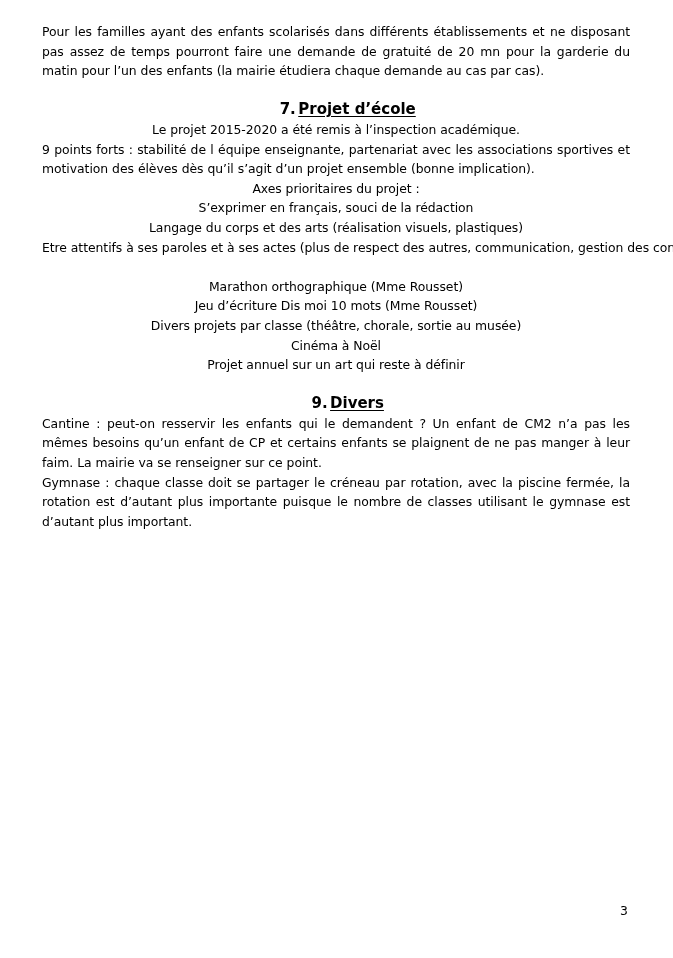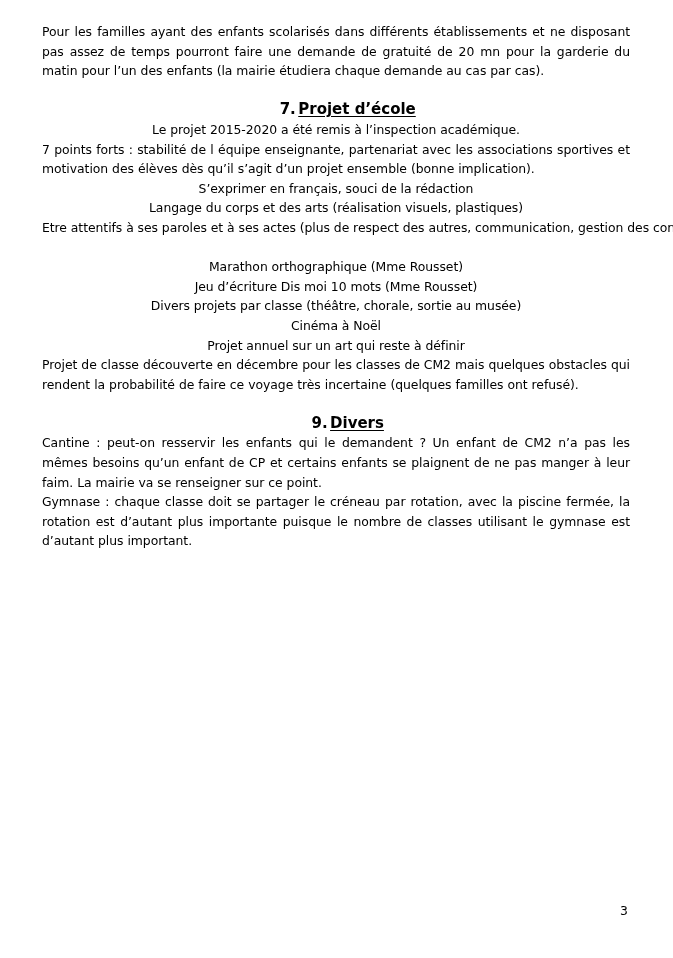--- a/index.html
+++ b/index.html
@@ -84,33 +84,33 @@
   <div class="content">
 
     <p class="para">Pour les familles ayant des enfants scolarisés dans différents établissements et ne disposant pas assez de temps pourront faire une demande de gratuité de 20 mn pour la garderie du matin pour l’un des enfants (la mairie étudiera chaque demande au cas par cas).</p>
 
     <div class="gap"></div>
 
     <h2 class="heading">
       <span class="num">7.</span><span class="title">Projet d’école</span>
     </h2>
     <p class="line">Le projet 2015-2020 a été remis à l’inspection académique.</p>
-    <p class="para">7 points forts : stabilité de l équipe enseignante, partenariat avec les associations sportives et motivation des élèves dès qu’il s’agit d’un projet ensemble (bonne implication).</p>
+    <p class="para">9 points forts : stabilité de l équipe enseignante, partenariat avec les associations sportives et motivation des élèves dès qu’il s’agit d’un projet ensemble (bonne implication).</p>
+    <p class="line">Axes prioritaires du projet :</p>
     <p class="line">S’exprimer en français, souci de la rédaction</p>
     <p class="line">Langage du corps et des arts (réalisation visuels, plastiques)</p>
     <p class="line">Etre attentifs à ses paroles et à ses actes (plus de respect des autres, communication, gestion des conflits)</p>
 
     <div class="gap"></div>
 
     <p class="line">Marathon orthographique (Mme Rousset)</p>
     <p class="line">Jeu d’écriture Dis moi 10 mots (Mme Rousset)</p>
     <p class="line">Divers projets par classe (théâtre, chorale, sortie au musée)</p>
     <p class="line">Cinéma à Noël</p>
     <p class="line">Projet annuel sur un art qui reste à définir</p>
-    <p class="para">Projet de classe découverte en décembre pour les classes de CM2 mais quelques obstacles qui rendent la probabilité de faire ce voyage très incertaine (quelques familles ont refusé).</p>
 
     <div class="gap"></div>
 
     <h2 class="heading">
       <span class="num">9.</span><span class="title">Divers</span>
     </h2>
     <p class="para">Cantine : peut-on resservir les enfants qui le demandent ? Un enfant de CM2 n’a pas les mêmes besoins qu’un enfant de CP et certains enfants se plaignent de ne pas manger à leur faim. La mairie va se renseigner sur ce point.</p>
     <p class="para">Gymnase : chaque classe doit se partager le créneau par rotation, avec la piscine fermée, la rotation est d’autant plus importante puisque le nombre de classes utilisant le gymnase est d’autant plus important.</p>
 
   </div>

